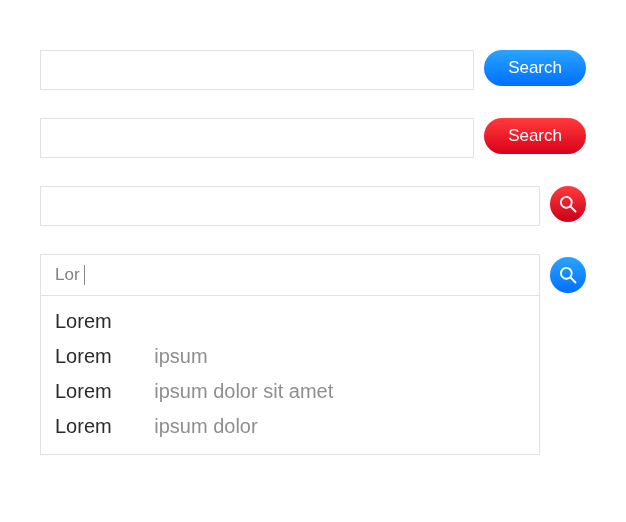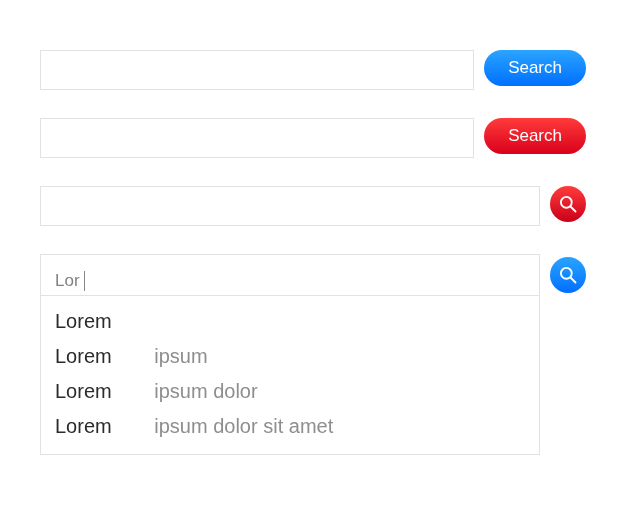--- a/index.html
+++ b/index.html
@@ -73,21 +73,21 @@
     height: 42px;
   }
   .ac-input-wrap {
     flex: 1;
     height: 42px;
     border: 1px solid #e2e2e2;
     border-bottom: 1px solid #e2e2e2;
     background: #fff;
     padding: 4px 14px;
     display: flex;
-    align-items: flex-end;
+    align-items: center;
     font-size: 17px;
     color: #828282;
   }
   .ac-caret {
     display: inline-block;
     width: 1px;
     height: 20px;
     background: #888;
     margin-left: 4px;
   }
@@ -143,19 +143,19 @@
     </button>
   </div>
   <div class="ac-list">
     <div class="ac-item">
       <span>Lorem</span><span class="ac-weak"></span>
     </div>
     <div class="ac-item">
       <span>Lorem</span><span class="ac-weak"> ipsum</span>
     </div>
     <div class="ac-item">
-      <span>Lorem</span><span class="ac-weak"> ipsum dolor</span>
+      <span>Lorem</span><span class="ac-weak"> ipsum dolor sit amet</span>
     </div>
     <div class="ac-item">
-      <span>Lorem</span><span class="ac-weak"> ipsum dolor sit amet</span>
+      <span>Lorem</span><span class="ac-weak"> ipsum dolor</span>
     </div>
   </div>
 </div>
 
 </body></html>

